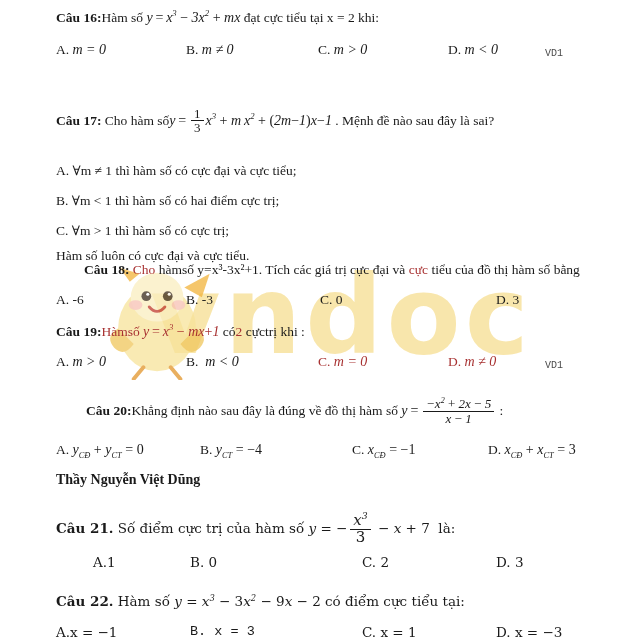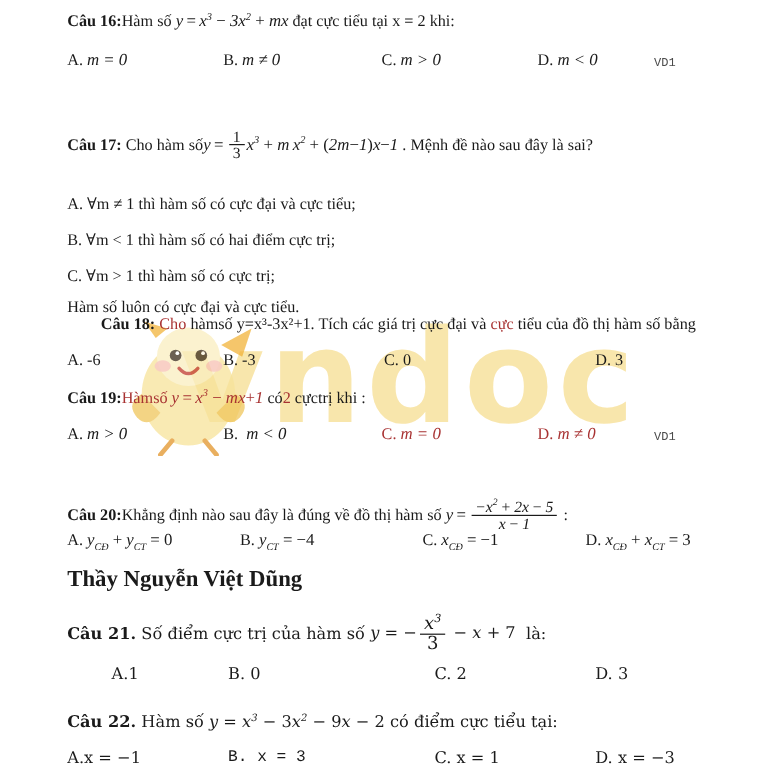--- a/index.html
+++ b/index.html
@@ -100,21 +100,21 @@
     position: absolute;
     font-family: Liberation Mono, monospace;
     font-size: 10px;
     color: #4a4a4a;
   }
 
   .teacher {
     position: absolute;
     left: 56px;
     font-weight: bold;
-    font-size: 19px;
+    font-size: 14px;
   }
 
   
   .tex {
     font-family: "DejaVu Serif", "Liberation Serif", serif;
   }
   .tex .mi { font-style: italic; }
   .texfrac {
     display: inline-block;
     vertical-align: middle;
@@ -238,21 +238,21 @@
   <div class="opt red" style="top:354px; left:318px;">
     <span>C.</span>
     <span class="m">m = 0</span>
   </div>
   <div class="opt red" style="top:354px; left:448px;">
     <span>D.</span>
     <span class="m">m ≠ 0</span>
   </div>
   <div class="tag-vd1" style="top:360px; left:545px;">VD1</div>
 
-  <div class="line" style="top:416px;">
+  <div class="line" style="top:398px;margin-left:30px;">
     <span class="q-label">Câu 20:</span><span>Khẳng định nào sau đây là đúng về đồ thị hàm số</span>
     <span class="m">y<span class="mu"> = </span><span class="frac"><span class="num">−x<sup class="ex">2</sup><span class="mu"> + </span>2x<span class="mu"> − </span>5</span><span class="den">x<span class="mu"> − </span>1</span></span></span>
     <span>:</span>
   </div>
   <div class="opt" style="top:442px; left:56px;">
     <span>A.</span>
     <span class="m">y<sub class="sb">CĐ</sub><span class="mu"> + </span>y<sub class="sb">CT</sub><span class="mu"> = 0</span></span>
   </div>
   <div class="opt" style="top:442px; left:200px;">
     <span>B.</span>

